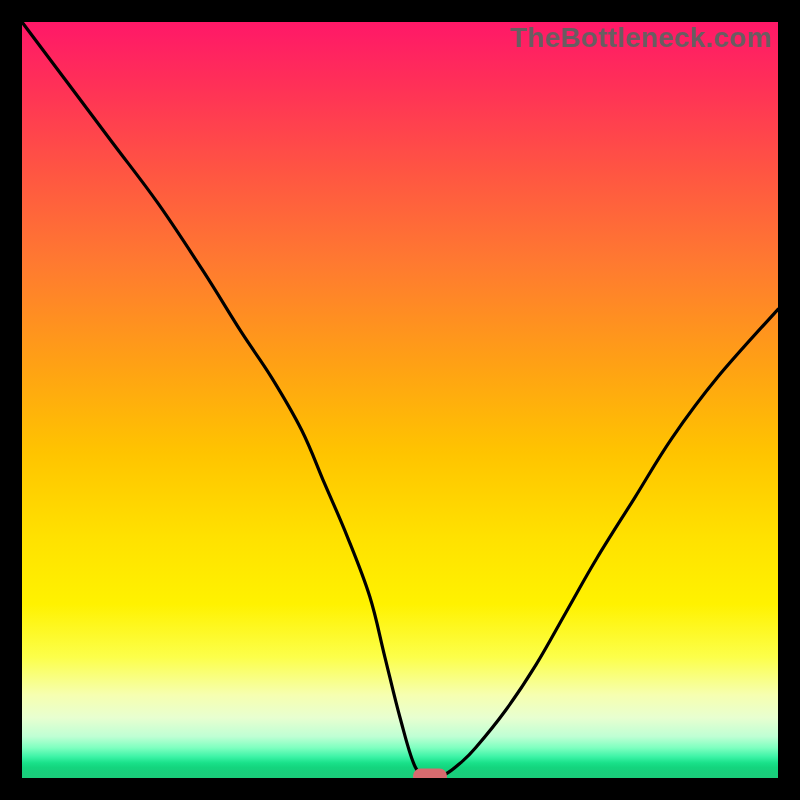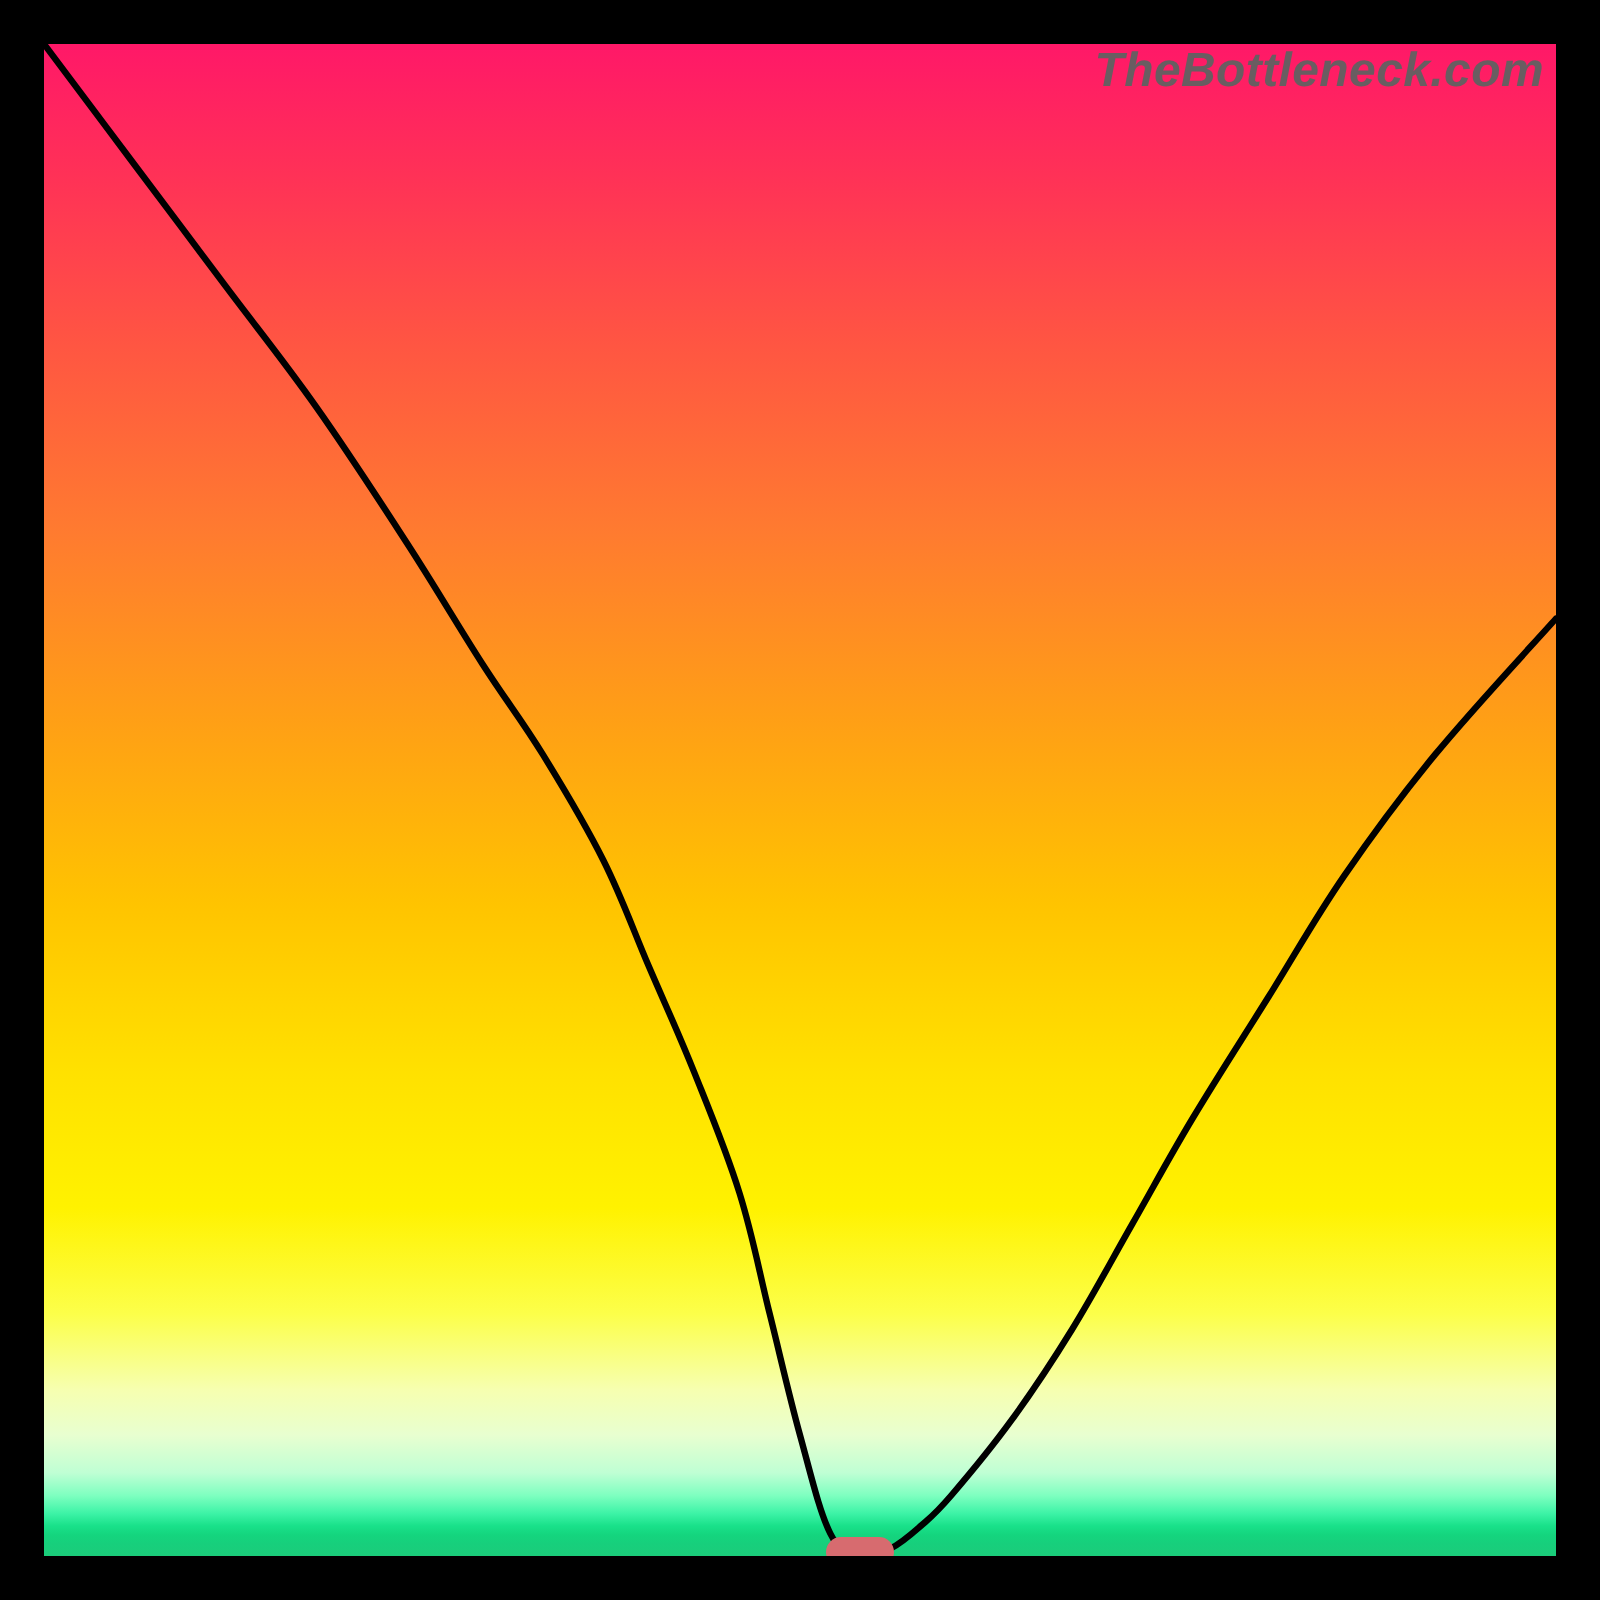--- a/index.html
+++ b/index.html
@@ -50,25 +50,24 @@
       #14d57e 98.6%,
       #17cf7c 99.2%,
       #1bcc7a 100%
     );
   }
   .watermark {
     position: absolute;
     top: 0;
     right: 6px;
     color: rgba(97, 97, 97, 0.95);
-    font-size: 24px;
+    font-size: 28px;
     font-weight: 600;
     letter-spacing: 0.2px;
     user-select: none;
-    font-style: italic;
   }
   .curve-svg {
     position: absolute;
     inset: 0;
   }
   .marker {
     position: absolute;
     width: 34px;
     height: 15px;
     border-radius: 8px;

